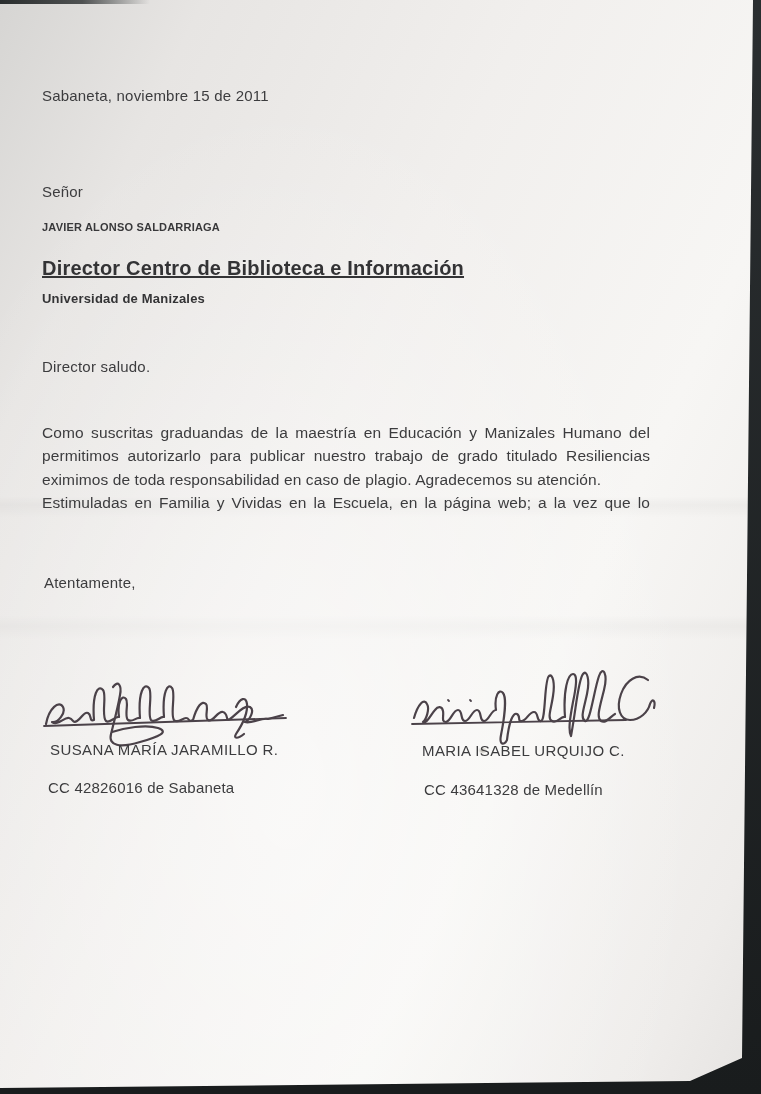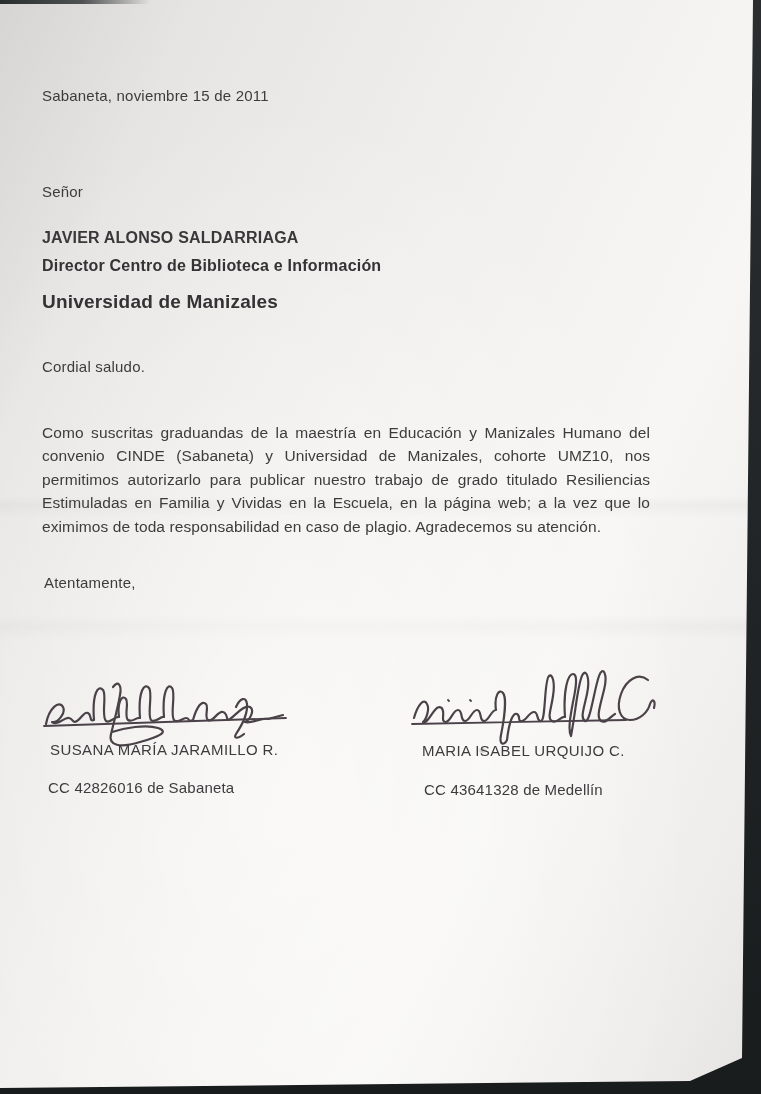--- a/index.html
+++ b/index.html
@@ -60,32 +60,31 @@
 </head>
 <body>
 
 <div class="scan">
 
   <div class="paper"></div>
 
   <div class="txt" style="left:42px;top:87px;">Sabaneta, noviembre 15 de 2011</div>
 
   <div class="txt" style="left:42px;top:183px;">Señor</div>
-  <div class="txt b600" style="left:42px;top:221px;font-size:16px;margin-top:8px;">JAVIER ALONSO SALDARRIAGA</div>
-  <div class="txt b700" style="left:42px;top:257px;font-size:16px;">Director Centro de Biblioteca e Información</div>
-  <div class="txt b700" style="left:42px;top:291px;font-size:19px;">Universidad de Manizales</div>
+  <div class="txt b600" style="left:42px;top:221px;font-size:11px;">JAVIER ALONSO SALDARRIAGA</div>
+  <div class="txt b700" style="left:42px;top:257px;font-size:20px;text-decoration:underline;">Director Centro de Biblioteca e Información</div>
+  <div class="txt b700" style="left:42px;top:291px;font-size:13px;">Universidad de Manizales</div>
 
-  <div class="txt" style="left:42px;top:358px;">Cordial saludo.</div>
+  <div class="txt" style="left:42px;top:358px;">Director saludo.</div>
 
   <div class="body-block">
     <div class="body-line">Como suscritas graduandas de la maestría en Educación y Manizales Humano del</div>
-    <div class="body-line">convenio CINDE (Sabaneta) y Universidad de Manizales, cohorte UMZ10, nos</div>
     <div class="body-line">permitimos autorizarlo para publicar nuestro trabajo de grado titulado Resiliencias</div>
+    <div class="body-line last">eximimos de toda responsabilidad en caso de plagio. Agradecemos su atención.</div>
     <div class="body-line">Estimuladas en Familia y Vividas en la Escuela, en la página web; a la vez que lo</div>
-    <div class="body-line last">eximimos de toda responsabilidad en caso de plagio. Agradecemos su atención.</div>
   </div>
 
   <div class="txt" style="left:44px;top:574px;">Atentamente,</div>
 
   <svg class="sig" style="left:40px;top:662px;" width="250" height="95" viewBox="0 0 250 95">
     <path d="M6 62 C9 46 19 38 23 45 C26 51 18 61 12 60 C18 64 24 55 29 56 C34 57 32 62 37 59
              C42 56 44 49 48 51 C52 53 49 60 54 58
              C52 32 58 22 63 28 C67 33 61 54 66 59 C70 62 75 54 79 55
              C77 40 82 32 86 37 C89 41 84 54 88 58 C92 61 96 55 100 56
              C98 30 104 20 109 26 C113 31 107 53 111 58 C115 62 120 54 124 55

